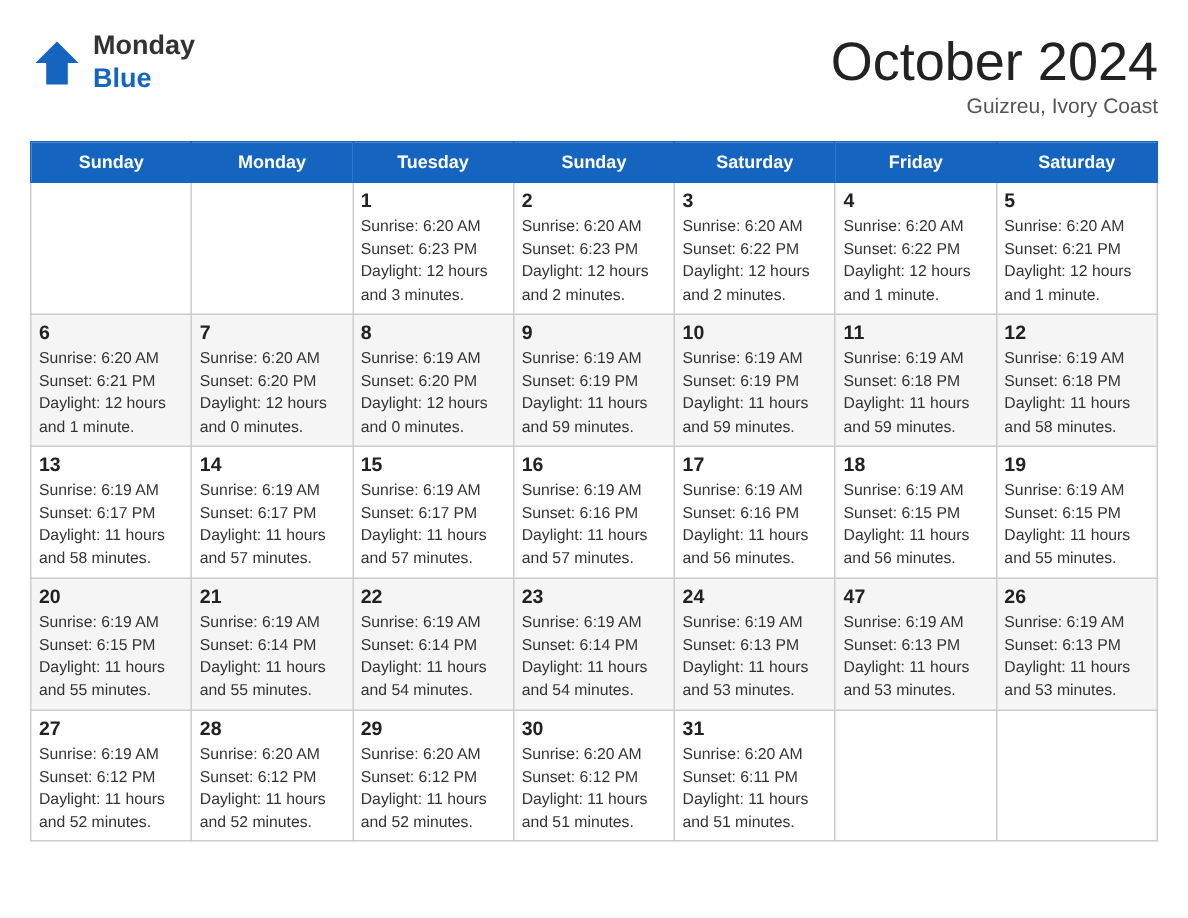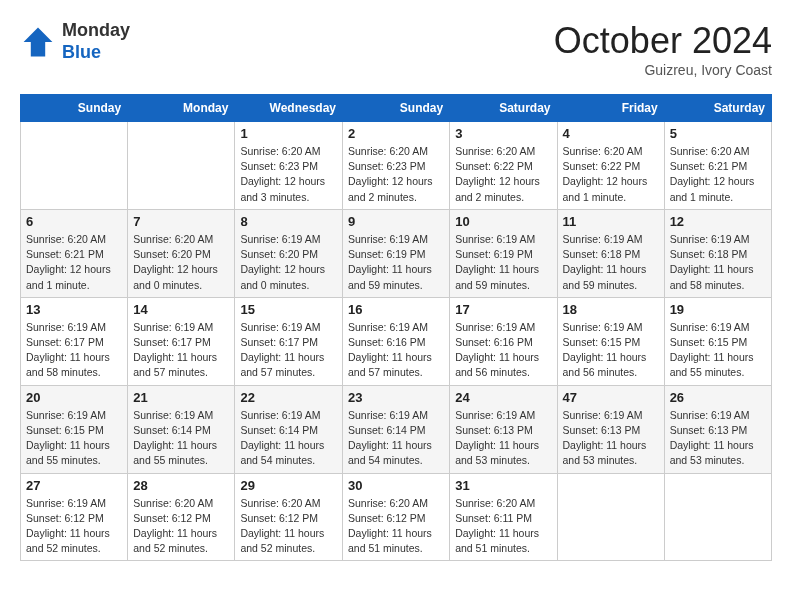--- a/index.html
+++ b/index.html
@@ -47,21 +47,21 @@
     }
     table {
       width: 100%;
       border-collapse: collapse;
       font-size: 11px;
     }
     thead tr th {
       background-color: #1565c0;
       color: #fff;
       padding: 6px 6px;
-      text-align: right;
+      text-align: center;
       font-size: 12px;
       font-weight: 600;
       border: 1px solid #1565c0;
     }
     tbody tr td {
       border: 1px solid #ccc;
       vertical-align: top;
       padding: 4px 5px;
       height: 80px;
       width: 108px;
@@ -107,21 +107,21 @@
     <div class="month-title">October 2024</div>
     <div class="subtitle">Guizreu, Ivory Coast</div>
   </div>
 </div>
 
 <table>
   <thead>
     <tr>
     <th>Sunday</th>
         <th>Monday</th>
-        <th>Wednesday</th>
+        <th>Tuesday</th>
         <th>Sunday</th>
         <th>Saturday</th>
         <th>Friday</th>
         <th>Saturday</th>
       </tr>
   </thead>
   <tbody id="calendar-body">
   <tr>
         <td class="empty-cell"></td>
         <td class="empty-cell"></td>

